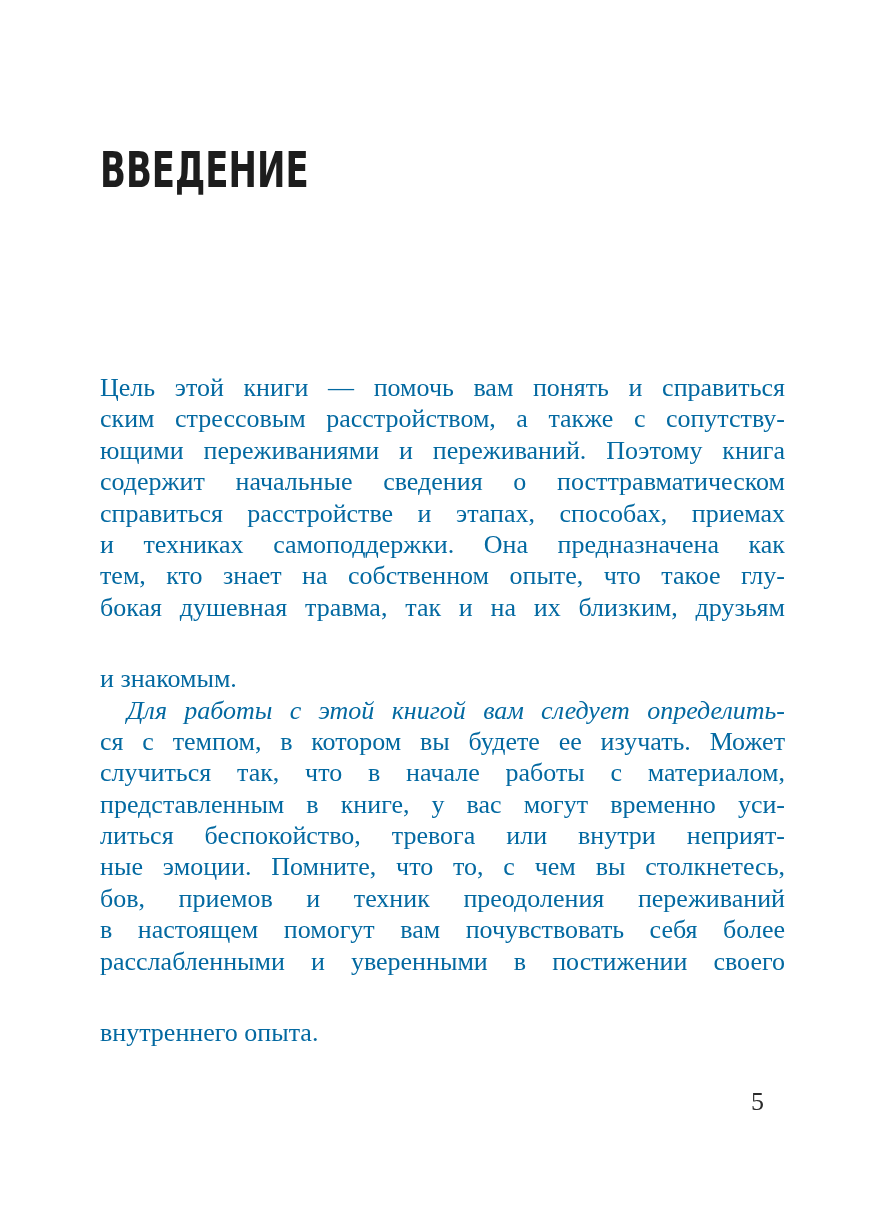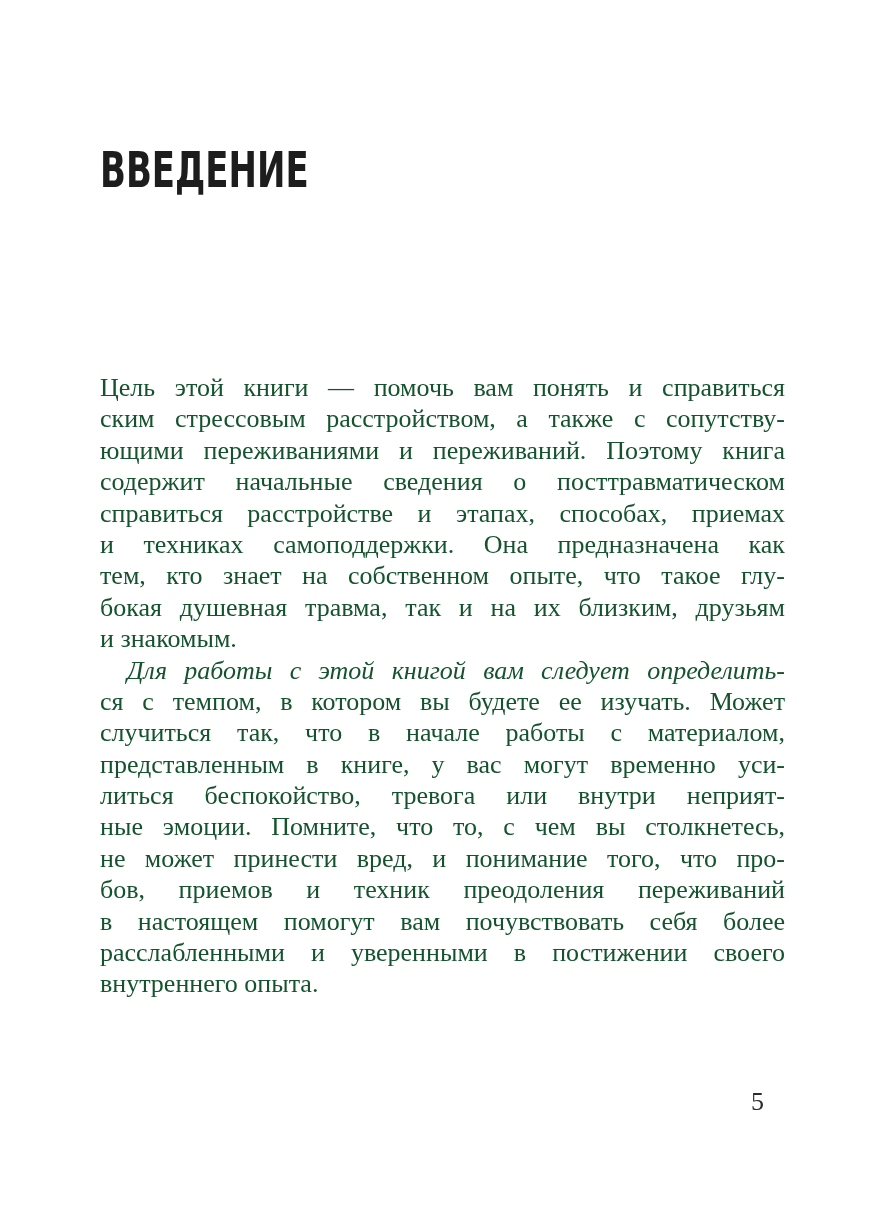--- a/index.html
+++ b/index.html
@@ -30,32 +30,33 @@
     transform-origin: left top;
     white-space: nowrap;
   }
   .body-text {
     position: absolute;
     left: 100px;
     top: 372px;
     width: 685px;
     font-size: 26px;
     line-height: 31.4px;
-    color: #14532d;
+    color: #0369a1;
   }
   .paragraph { margin: 0; padding: 0; }
   .line {
     text-align: justify;
     text-align-last: justify;
     white-space: normal;
     height: 31.4px;
   }
   .line.last {
     text-align: left;
     text-align-last: left;
+    margin-top: 40px;
   }
   .line.indent {
     text-indent: 27px;
     font-style: italic;
   }
   .page-number {
     position: absolute;
     top: 1086px;
     right: 122px;
     font-size: 26px;
@@ -85,21 +86,20 @@
       <div class="line last">и знакомым.</div>
     </div>
 
     <div class="paragraph">
       <div class="line indent">Для работы с этой книгой вам следует определить-</div>
       <div class="line">ся с темпом, в котором вы будете ее изучать. Может</div>
       <div class="line">случиться так, что в начале работы с материалом,</div>
       <div class="line">представленным в книге, у вас могут временно уси-</div>
       <div class="line">литься беспокойство, тревога или внутри неприят-</div>
       <div class="line">ные эмоции. Помните, что то, с чем вы столкнетесь,</div>
-      <div class="line">не может принести вред, и понимание того, что про-</div>
       <div class="line">бов, приемов и техник преодоления переживаний</div>
       <div class="line">в настоящем помогут вам почувствовать себя более</div>
       <div class="line">расслабленными и уверенными в постижении своего</div>
       <div class="line last">внутреннего опыта.</div>
     </div>
 
   </div>
 
   <div class="page-number">5</div>
 

